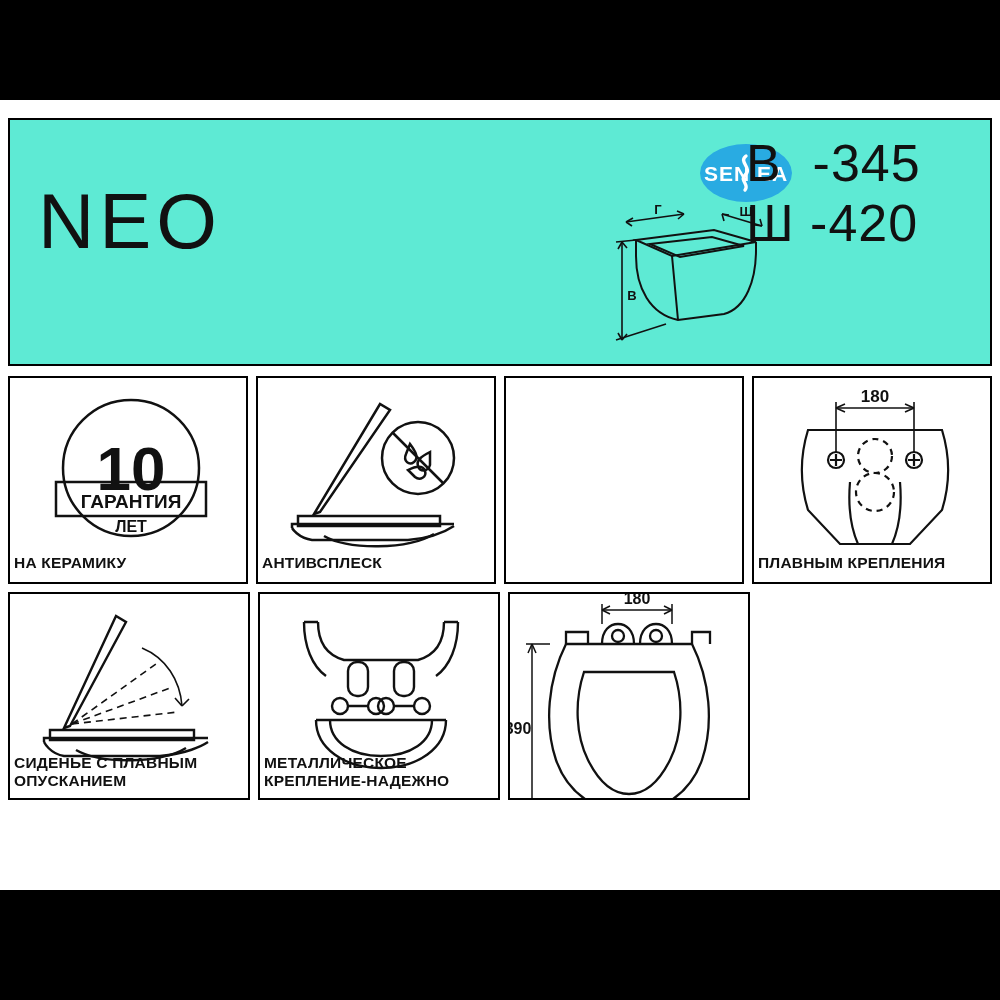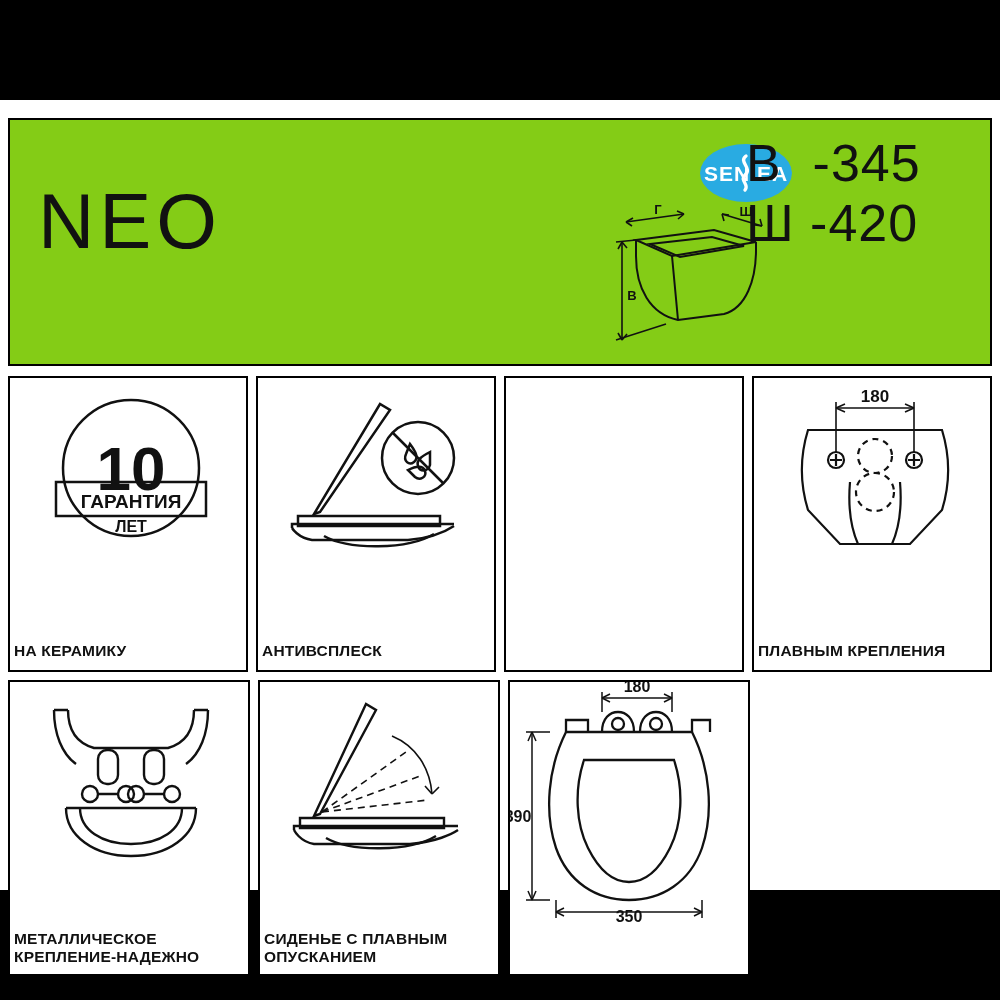--- a/index.html
+++ b/index.html
@@ -35,21 +35,21 @@
 
   
   .header {
     position: absolute;
     left: 8px;
     top: 18px;
     width: 984px;
     height: 248px;
     border: 2px solid #000;
     box-sizing: border-box;
-    background: #84cc16;
+    background: #5eead4;
   }
   .brand {
     position: absolute;
     left: 28px;
     top: 62px;
     font-size: 78px;
     letter-spacing: 5px;
     font-weight: 400;
     color: #111;
     line-height: 1;
@@ -91,21 +91,21 @@
     top: 276px;
     width: 984px;
   }
   .row {
     display: flex;
     gap: 8px;
     margin-bottom: 8px;
   }
   .tile {
     width: 242px;
-    height: 296px;
+    height: 208px;
     border: 2px solid #000;
     box-sizing: border-box;
     background: #fff;
     position: relative;
     overflow: hidden;
   }
   .tile .art {
     position: absolute;
     left: 0;
     top: 8px;
@@ -267,20 +267,48 @@
       </div>
     </div>
 
     <div class="row">
 
       <div class="tile tall-cap">
         <div class="art">
           <svg width="242" height="172" viewBox="0 0 242 172">
             <g stroke="#111" fill="none" stroke-width="2.4">
 
+              <path d="M54 126 L60 124 L116 20 L106 14 Z"></path>
+
+              <path d="M40 128 L184 128 L184 138 L40 138 Z"></path>
+
+              <path d="M34 140 C34 140 40 152 54 154 L150 154 C176 152 192 144 198 140"></path>
+              <path d="M34 140 L34 136 L198 136"></path>
+              <path d="M66 148 C90 162 150 162 176 146"></path>
+            </g>
+            <g stroke="#111" fill="none" stroke-width="1.6" stroke-dasharray="7 5">
+              <path d="M62 122 L146 62"></path>
+              <path d="M62 122 L160 86"></path>
+              <path d="M62 122 L168 110"></path>
+            </g>
+            <g stroke="#111" fill="none" stroke-width="1.6">
+              <path d="M132 46 C156 56 170 78 172 104"></path>
+              <path d="M172 104 l-7 -8 M172 104 l7 -7"></path>
+            </g>
+          </svg>
+        </div>
+        <div class="cap">СИДЕНЬЕ С ПЛАВНЫМ
+ОПУСКАНИЕМ</div>
+      </div>
+
+      <div class="tile tall-cap">
+        <div class="art">
+          <svg width="242" height="172" viewBox="0 0 242 172">
+            <g stroke="#111" fill="none" stroke-width="2.4">
+
               <path d="M58 20 C58 44 70 54 84 58 L158 58 C172 54 184 44 184 20"></path>
               <path d="M58 20 L44 20 M184 20 L198 20"></path>
               <path d="M44 20 C44 44 52 64 66 74 M198 20 C198 44 190 64 176 74"></path>
 
               <rect x="88" y="60" width="20" height="34" rx="9"></rect>
               <rect x="134" y="60" width="20" height="34" rx="9"></rect>
 
               <circle cx="80" cy="104" r="8"></circle>
               <circle cx="116" cy="104" r="8"></circle>
               <circle cx="126" cy="104" r="8"></circle>
@@ -290,48 +318,20 @@
               <path d="M56 118 C56 146 84 166 121 166 C158 166 186 146 186 118"></path>
               <path d="M70 118 C70 140 92 154 121 154 C150 154 172 140 172 118"></path>
               <path d="M56 118 L186 118"></path>
             </g>
           </svg>
         </div>
         <div class="cap">МЕТАЛЛИЧЕСКОЕ
 КРЕПЛЕНИЕ-НАДЕЖНО</div>
       </div>
 
-      <div class="tile tall-cap">
-        <div class="art">
-          <svg width="242" height="172" viewBox="0 0 242 172">
-            <g stroke="#111" fill="none" stroke-width="2.4">
-
-              <path d="M54 126 L60 124 L116 20 L106 14 Z"></path>
-
-              <path d="M40 128 L184 128 L184 138 L40 138 Z"></path>
-
-              <path d="M34 140 C34 140 40 152 54 154 L150 154 C176 152 192 144 198 140"></path>
-              <path d="M34 140 L34 136 L198 136"></path>
-              <path d="M66 148 C90 162 150 162 176 146"></path>
-            </g>
-            <g stroke="#111" fill="none" stroke-width="1.6" stroke-dasharray="7 5">
-              <path d="M62 122 L146 62"></path>
-              <path d="M62 122 L160 86"></path>
-              <path d="M62 122 L168 110"></path>
-            </g>
-            <g stroke="#111" fill="none" stroke-width="1.6">
-              <path d="M132 46 C156 56 170 78 172 104"></path>
-              <path d="M172 104 l-7 -8 M172 104 l7 -7"></path>
-            </g>
-          </svg>
-        </div>
-        <div class="cap">СИДЕНЬЕ С ПЛАВНЫМ
-ОПУСКАНИЕМ</div>
-      </div>
-
 
       <div class="tile nofill">
         <div class="art">
           <svg width="238" height="240" viewBox="0 0 238 240">
             <g stroke="#111" fill="none" stroke-width="2.3">
 
               <path d="M56 50 L182 50 C200 86 204 130 192 166 C180 200 152 218 119 218
                        C86 218 58 200 46 166 C34 130 38 86 56 50 Z"></path>
 
               <path d="M74 78 C64 108 66 142 78 166 C90 190 104 200 119 200

